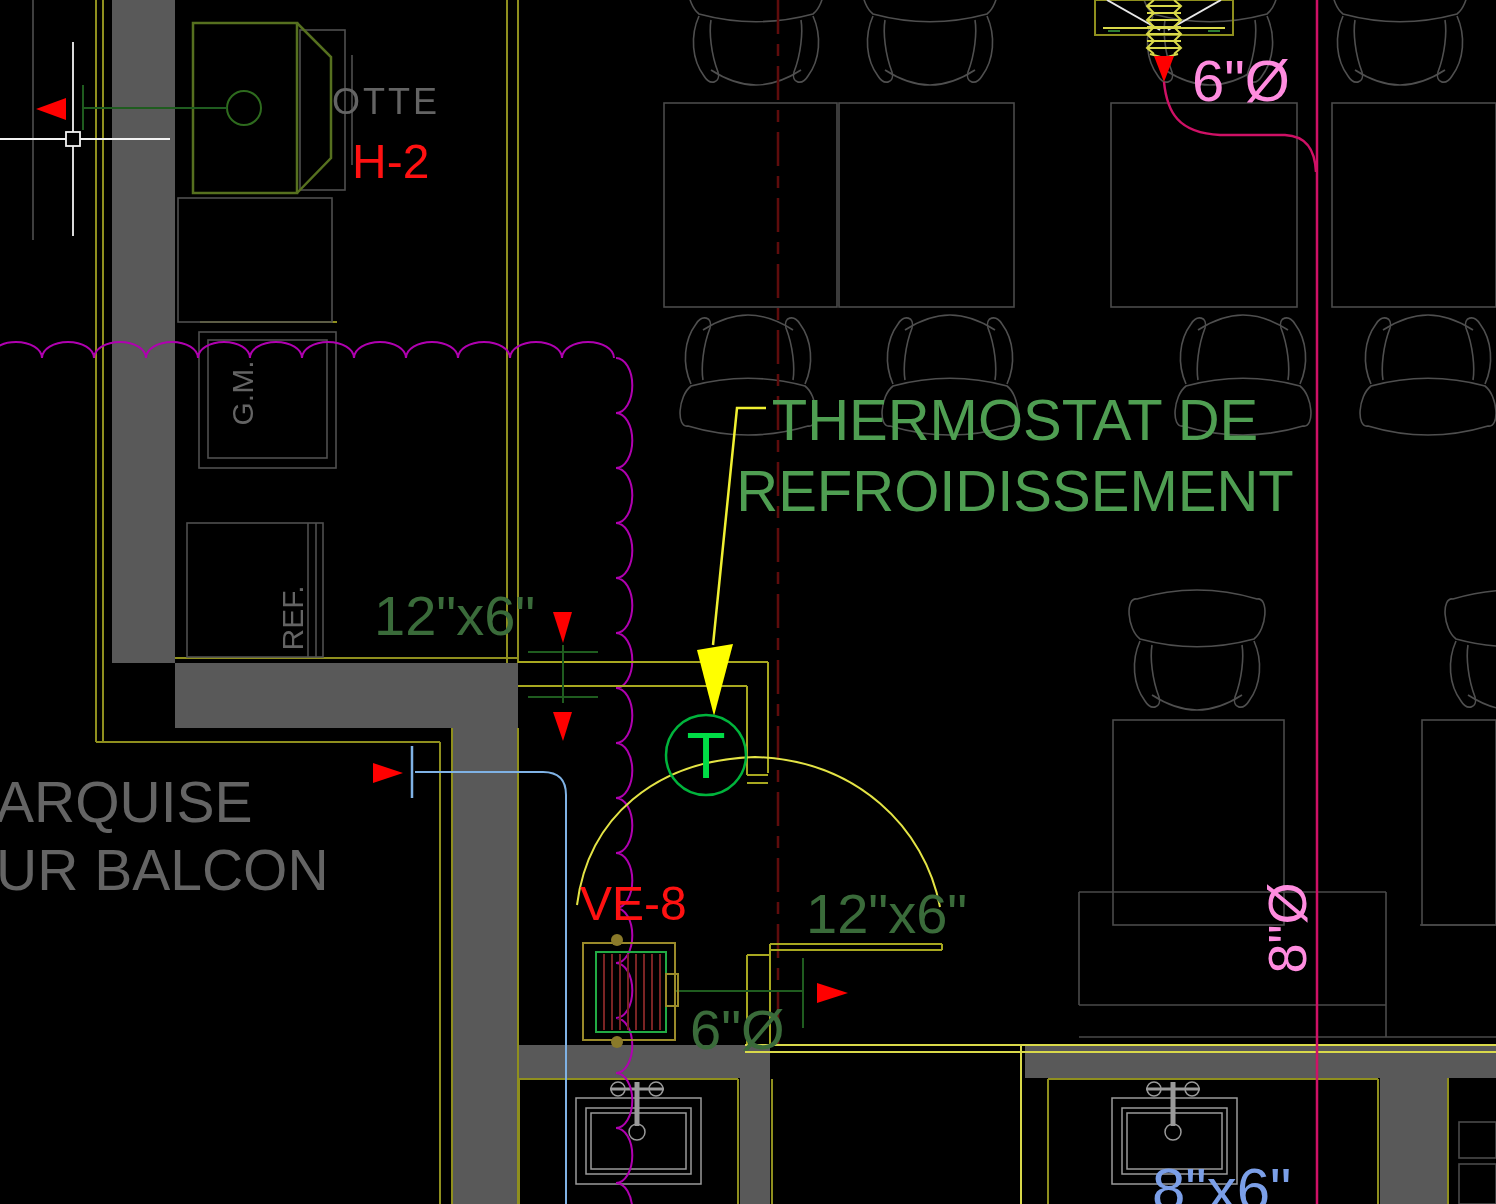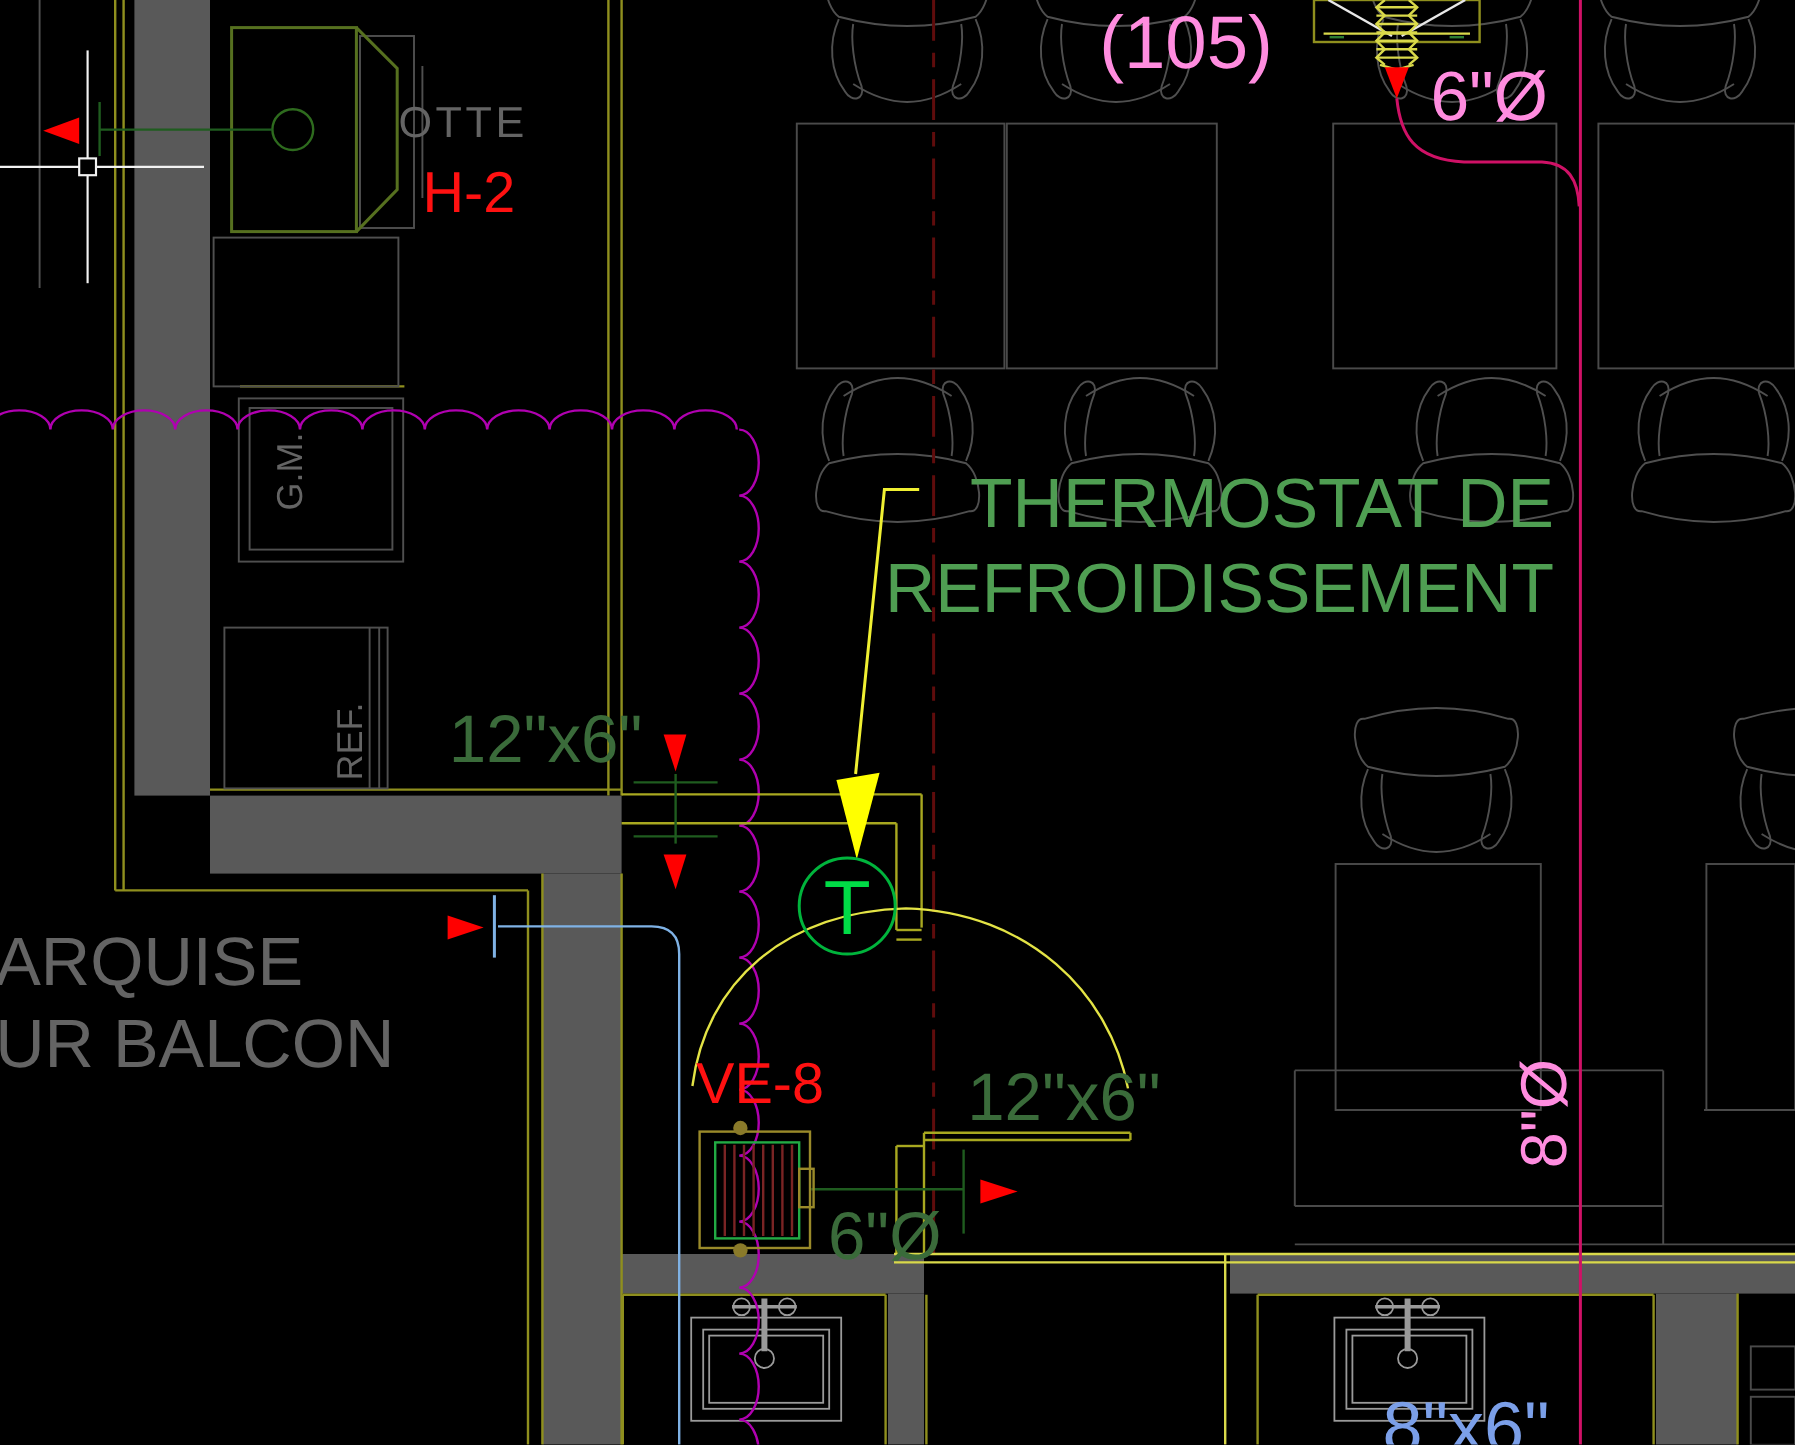--- a/index.html
+++ b/index.html
@@ -232,25 +232,24 @@
     <line x1="0" y1="139" x2="170" y2="139"></line>
     <line x1="73" y1="42" x2="73" y2="236"></line>
     <rect x="66" y="132" width="14" height="14" fill="#000"></rect>
   </g>
 </svg>
 
 <div class="lbl gray" style="left:332px;top:84px;font-size:36px;letter-spacing:3px;">OTTE</div>
 
 <div class="lbl red" style="left:352px;top:138px;font-size:48px;">H-2</div>
 
-<div class="lbl pink" style="left:916px;top:6px;font-size:62px;">(105)</div>
 
 <div class="lbl pink" style="left:1192px;top:52px;font-size:58px;">6"Ø</div>
 
-<div class="lbl agreen" style="left:735px;top:385px;font-size:58px;width:560px;text-align:right;line-height:1.22;white-space:normal;">
+<div class="lbl agreen" style="left:735px;top:385px;font-size:58px;width:560px;text-align:center;line-height:1.22;white-space:normal;">
   <div>THERMOSTAT DE</div>
   <div>REFROIDISSEMENT</div>
 </div>
 
 <div class="lbl" style="left:676px;top:719px;width:60px;height:74px;text-align:center;line-height:74px;font-size:64px;color:#00dc46;">T</div>
 
 <div class="lbl dgreen" style="left:374px;top:588px;font-size:56px;">12"x6"</div>
 
 <div class="lbl gray" style="left:-4px;top:768px;font-size:57px;line-height:1.2;white-space:normal;">
   <div>ARQUISE</div>

